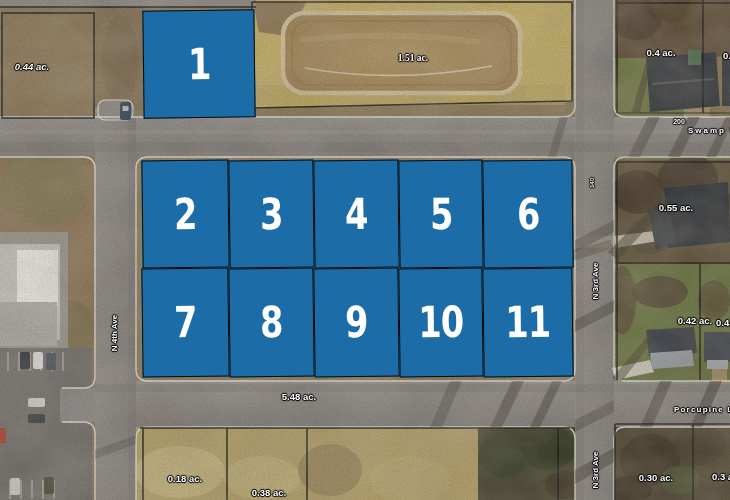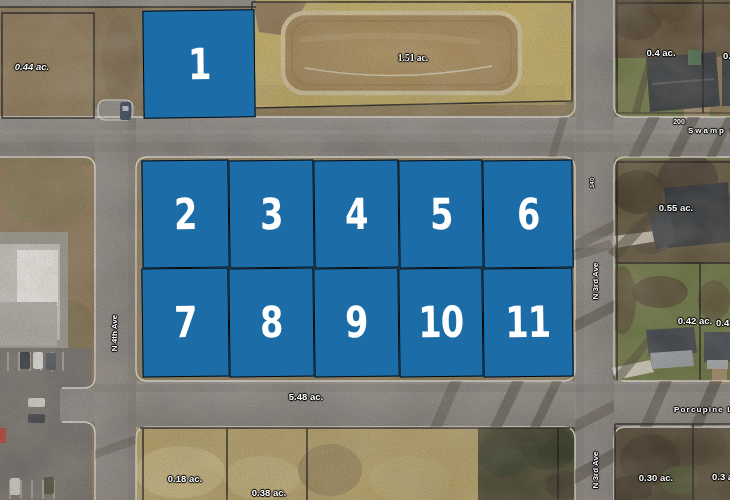--- a/index.html
+++ b/index.html
@@ -246,21 +246,21 @@
       <div class="lot" style="left: 483px; top: 268px; width: 90px; height: 109px; background: rgb(28, 108, 167);">
         <span class="lot-num" style="color: rgb(255, 255, 255);">11</span>
       </div>
     </div>
 <div id="labels-layer">
       <span class="lbl acre" style="left: 32px; top: 66px; transform: translate(-50%, -50%); font-style: italic;">0.44 ac.</span>
       <span class="lbl acre" style="left: 413px; top: 58px; transform: translate(-50%, -50%); font-family: Liberation Serif, serif;">1.51 ac.</span>
       <span class="lbl acre" style="left: 661px; top: 52px; transform: translate(-50%, -50%);">0.4 ac.</span>
       <span class="lbl acre" style="left: 676px; top: 207px; transform: translate(-50%, -50%); text-align: right;">0.55 ac.</span>
       <span class="lbl acre" style="left: 659px; top: 320px; transform: translate(-50%, -50%); margin-left: 36px;">0.42 ac.</span>
-      <span class="lbl acre" style="left: 306px; top: 396px; transform: translate(-50%, -50%);">5.48 ac.</span>
+      <span class="lbl acre" style="left: 299px; top: 396px; transform: translate(-50%, -50%);">5.48 ac.</span>
       <span class="lbl acre" style="left: 185px; top: 478px; transform: translate(-50%, -50%);">0.18 ac.</span>
       <span class="lbl acre" style="left: 269px; top: 492px; transform: translate(-50%, -50%);">0.38 ac.</span>
       <span class="lbl acre" style="left: 656px; top: 477px; transform: translate(-50%, -50%);">0.30 ac.</span>
       <span class="lbl acre" style="left: 723px; top: 55px; transform: translate(0px, -50%);">0.4 ac.</span>
       <span class="lbl acre" style="left: 716px; top: 322px; transform: translate(0px, -50%);">0.4 ac.</span>
       <span class="lbl acre" style="left: 712px; top: 476px; transform: translate(0px, -50%);">0.3 ac.</span>
       <span class="lbl road" style="left: 114px; top: 333px; font-size: 8px; transform: translate(-50%, -50%) rotate(-90deg);">N 4th Ave</span>
       <span class="lbl road" style="left: 595px; top: 281px; font-size: 8px; transform: translate(-50%, -50%) rotate(-90deg);">N 3rd Ave</span>
       <span class="lbl road" style="left: 595px; top: 470px; font-size: 8px; transform: translate(-50%, -50%) rotate(-90deg);">N 3rd Ave</span>
       <span class="lbl road" style="left: 679px; top: 121px; font-size: 7px; transform: translate(-50%, -50%);">200</span>

